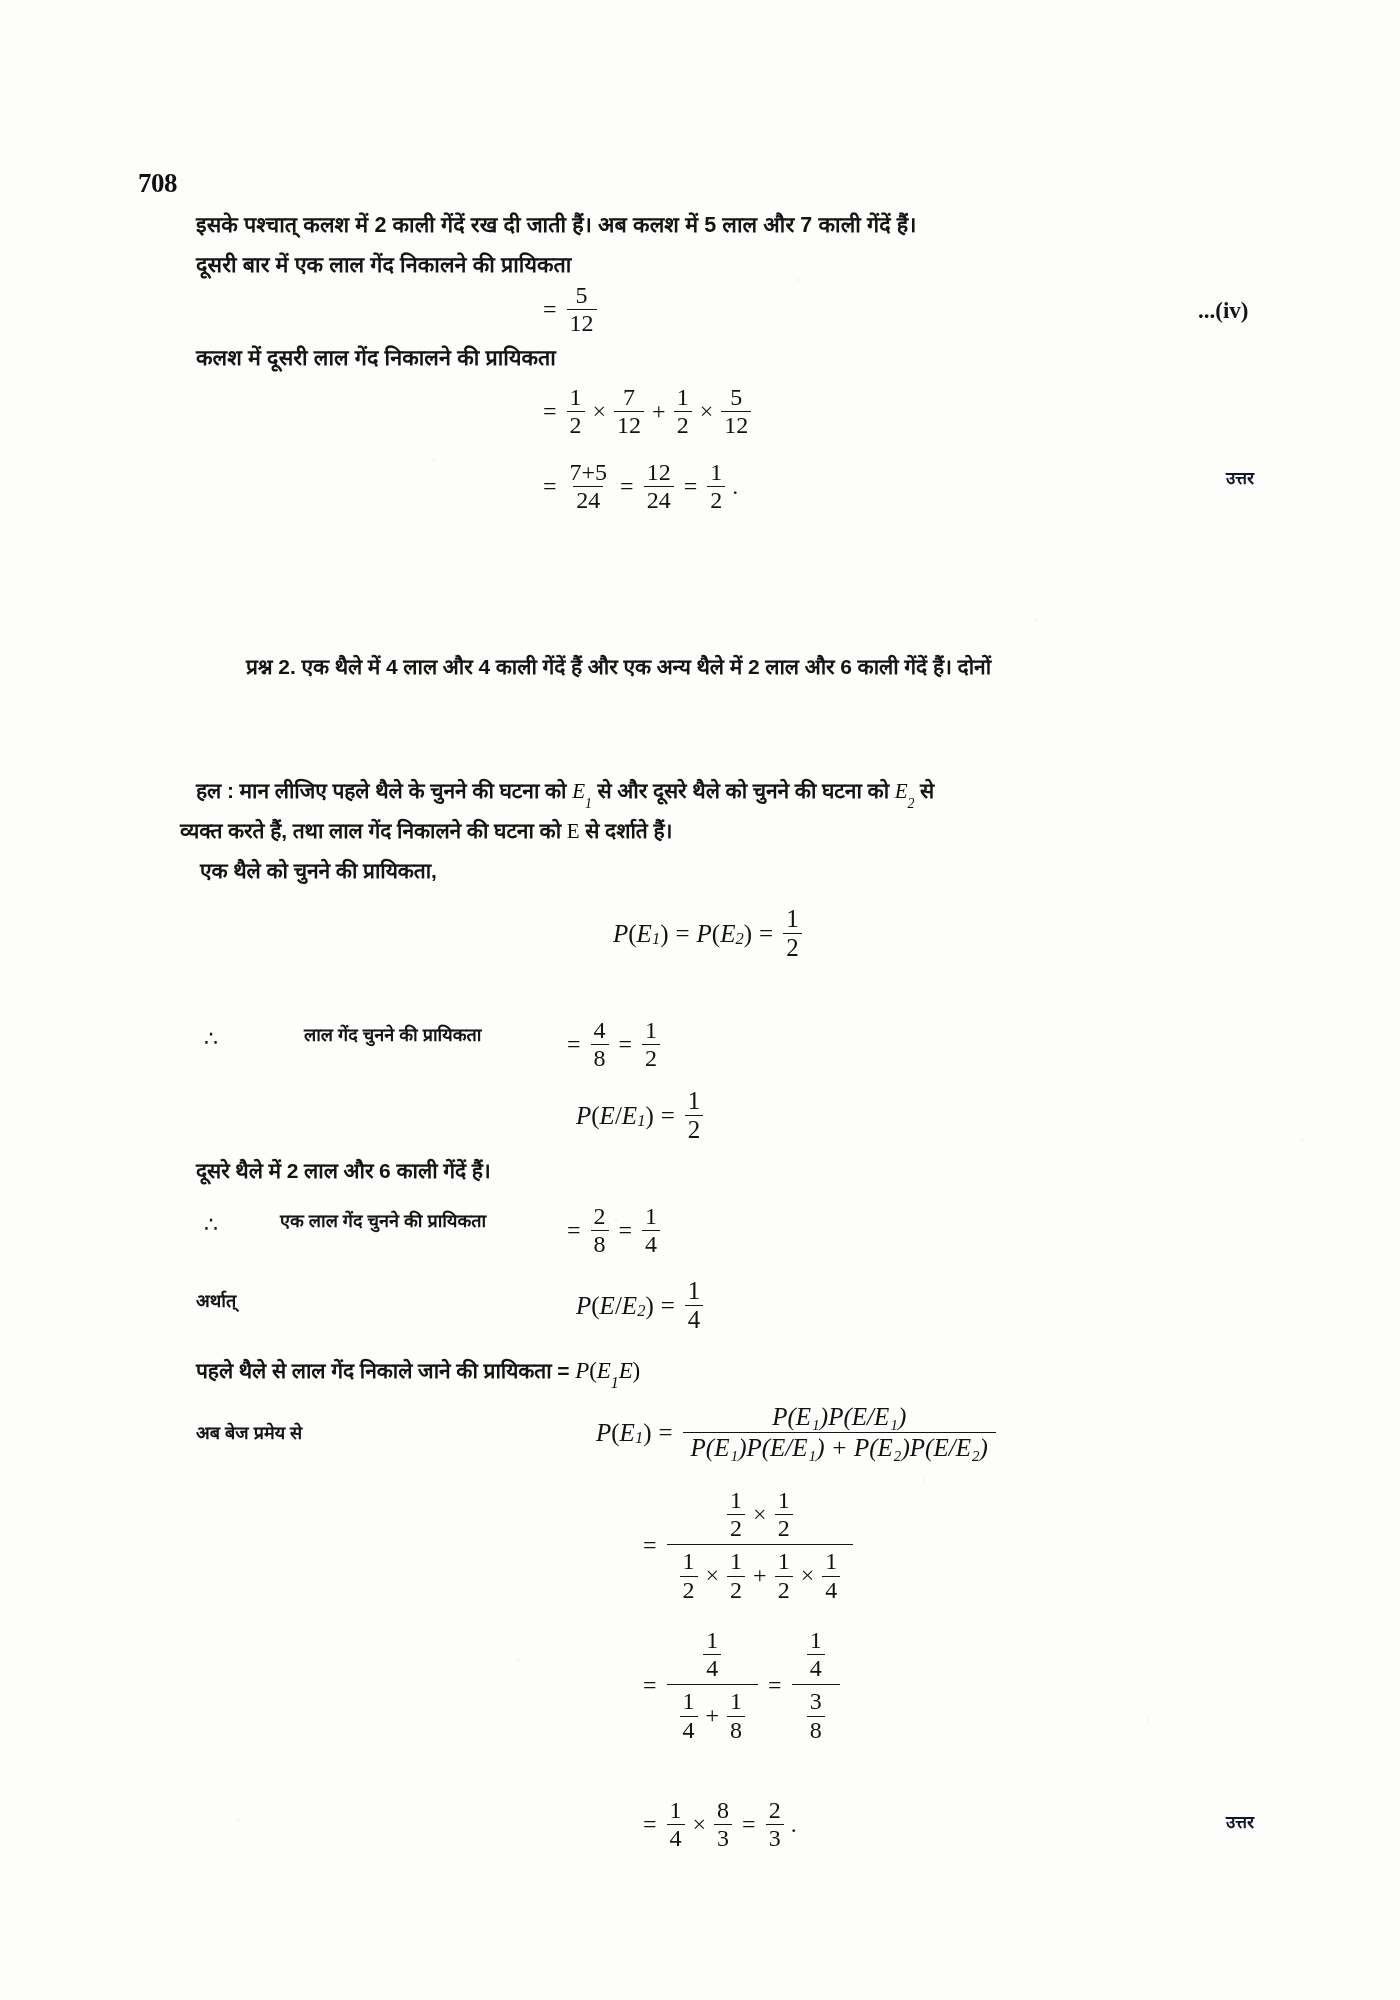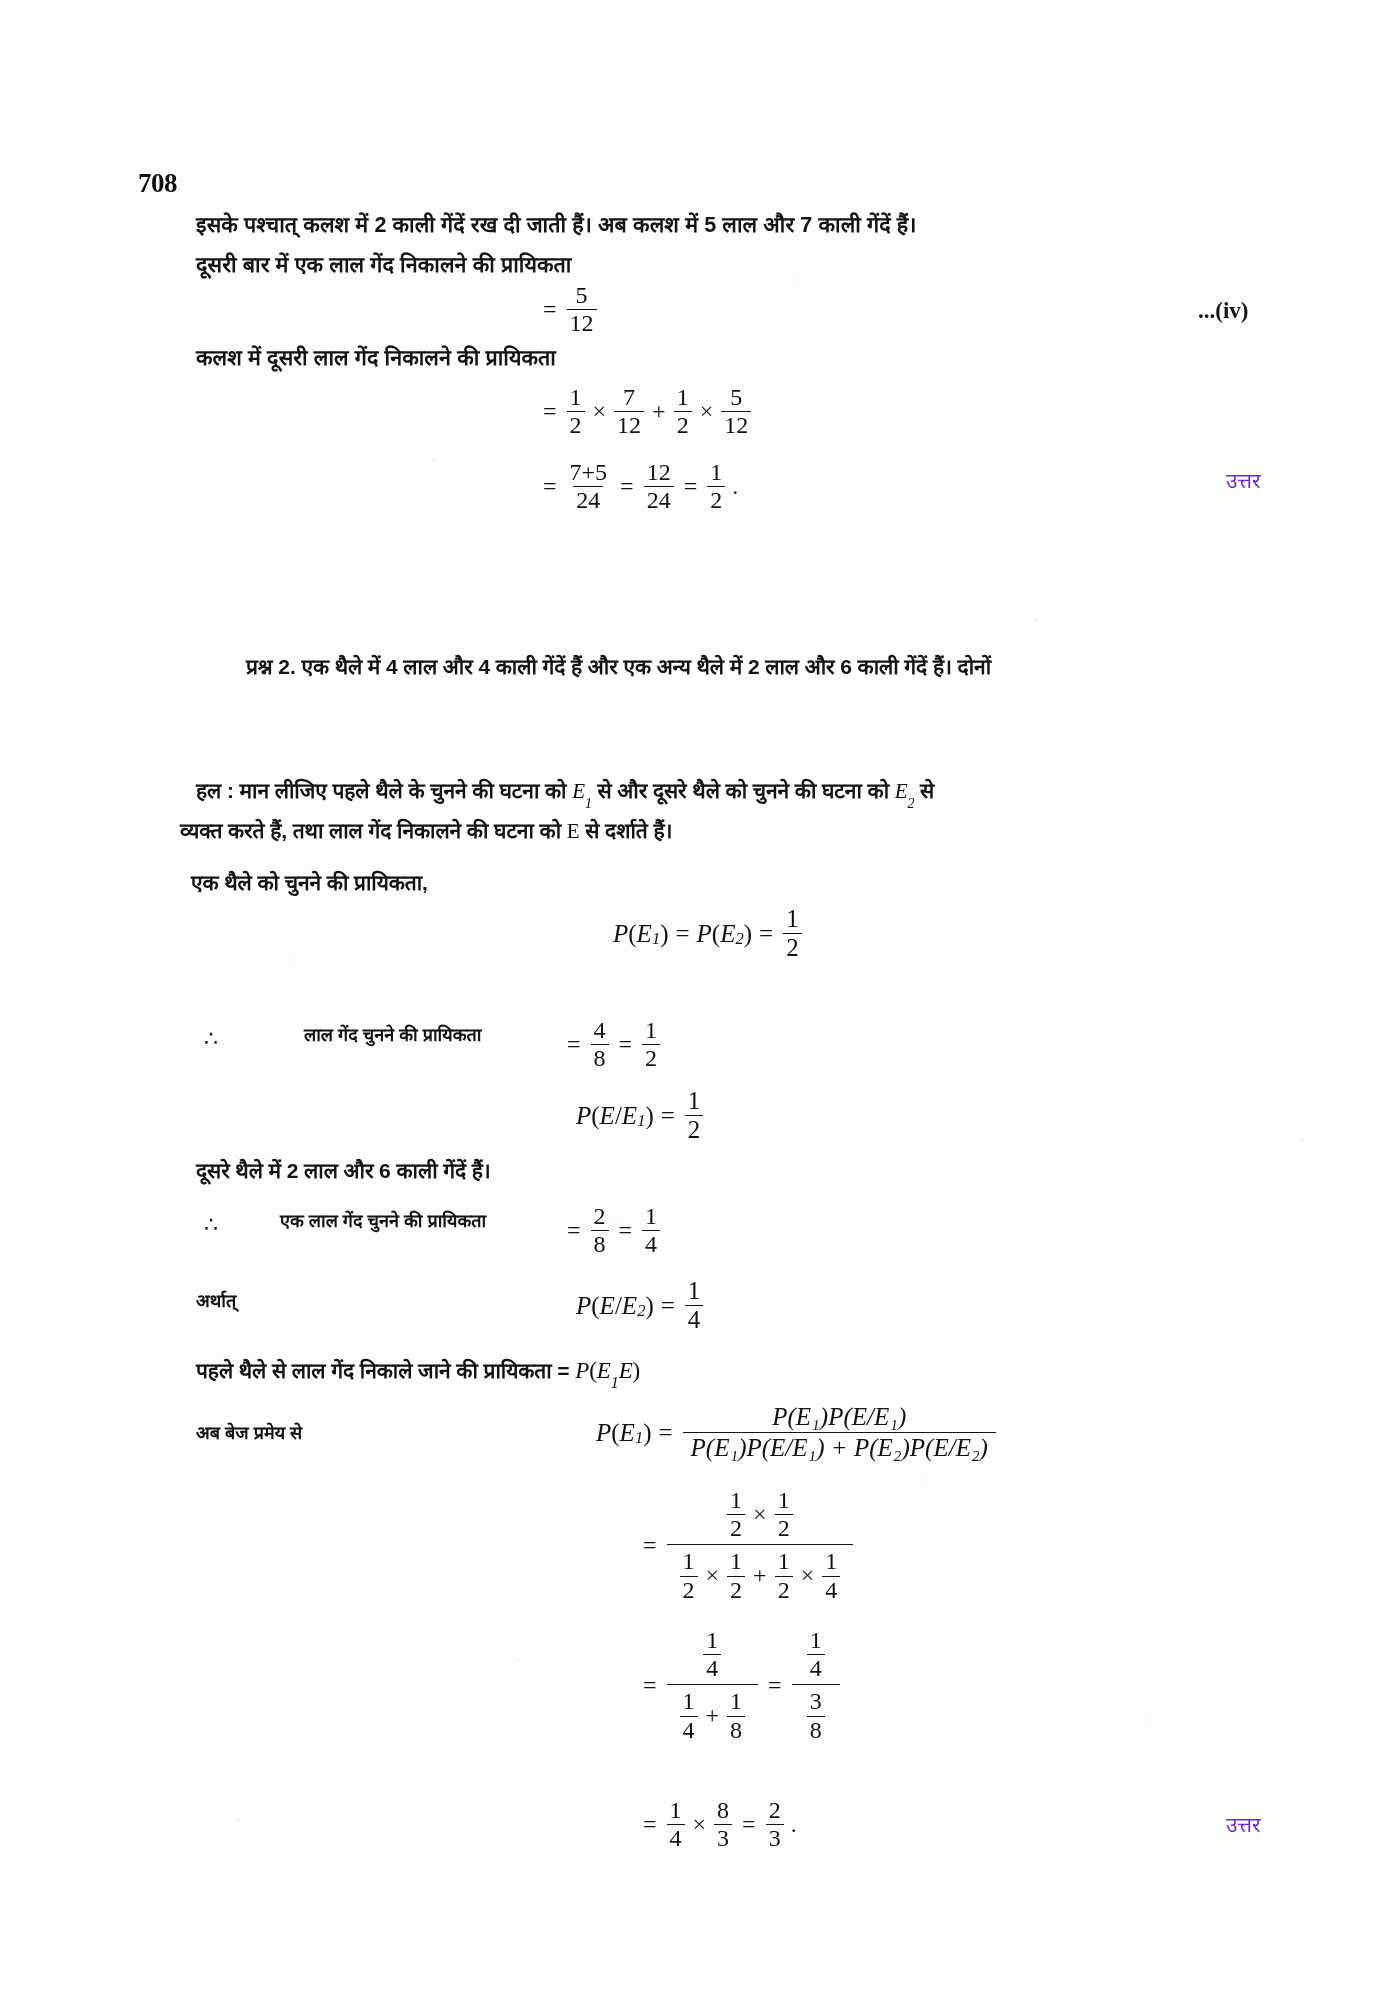--- a/index.html
+++ b/index.html
@@ -116,23 +116,23 @@
   .frac > .den {
     border-top: 1.6px solid #141414;
     padding: 1px 3px 0 3px;
   }
   .frac.big > .num, .frac.big > .den { padding-left: 6px; padding-right: 6px; }
   .frac.wide > .den { border-top-width: 1.8px; }
 
   .answer-tag {
     position: absolute;
     font-family: "Liberation Sans", "DejaVu Sans", sans-serif;
-    font-weight: normal;
-    font-size: 21px;
-    color: #6d28d9;
+    font-weight: bold;
+    font-size: 17px;
+    color: #0f172a;
   }
 
   .eqnum {
     position: absolute;
     font-family: "Liberation Serif", serif;
     font-size: 23px;
     font-weight: bold;
     color: #141414;
   }
 
@@ -221,21 +221,21 @@
     <div class="q-block devanagari" style="left:246px; top:648px; width:1060px;">प्रश्न 2. एक थैले में 4 लाल और 4 काली गेंदें हैं और एक अन्य थैले में 2 लाल और 6 काली गेंदें हैं। दोनों</div>
 
     <div class="q-block" style="left:196px; top:772px; width:1115px;">
       <span class="devanagari">हल : मान लीजिए पहले थैले के चुनने की घटना को </span><span class="mi">E</span><span class="sub">1</span><span class="devanagari"> से और दूसरे थैले को चुनने की घटना को </span><span class="mi">E</span><span class="sub">2</span><span class="devanagari"> से</span>
     </div>
 
     <div class="q-block" style="left:180px; top:812px; width:1115px;">
       <span class="devanagari">व्यक्त करते हैं, तथा लाल गेंद निकालने की घटना को </span><span class="mi" style="font-style:normal">E</span><span class="devanagari"> से दर्शाते हैं।</span>
     </div>
 
-    <div class="q-block devanagari" style="left:191px; top:852px; width:1000px;margin-top:12px;">एक थैले को चुनने की प्रायिकता,</div>
+    <div class="q-block devanagari" style="left:200px; top:852px; width:1000px;">एक थैले को चुनने की प्रायिकता,</div>
 
     <div class="math" style="left:613px; top:906px; font-size:25px;">
       <span class="mi">P</span>
         <span>(</span>
         <span class="mi">E</span>
         <span class="sub">1</span>
         <span>)</span>
       <span class="eq">=</span>
       <span class="mi">P</span>
         <span>(</span>

